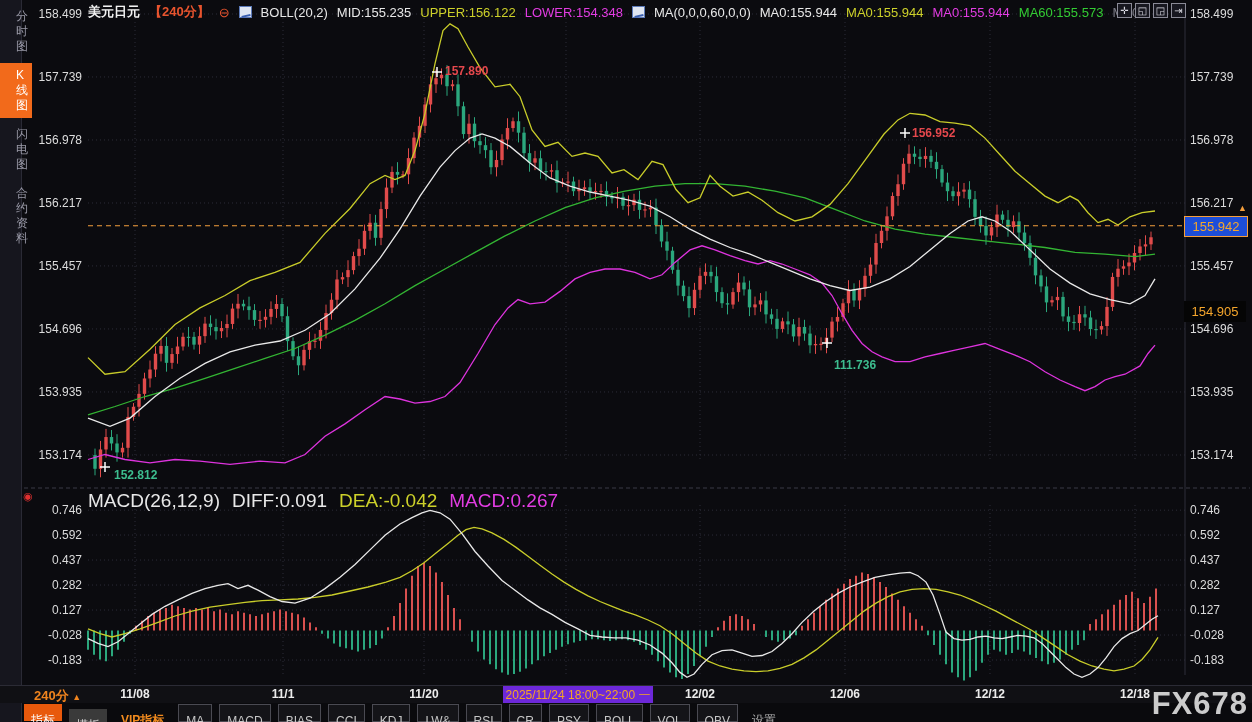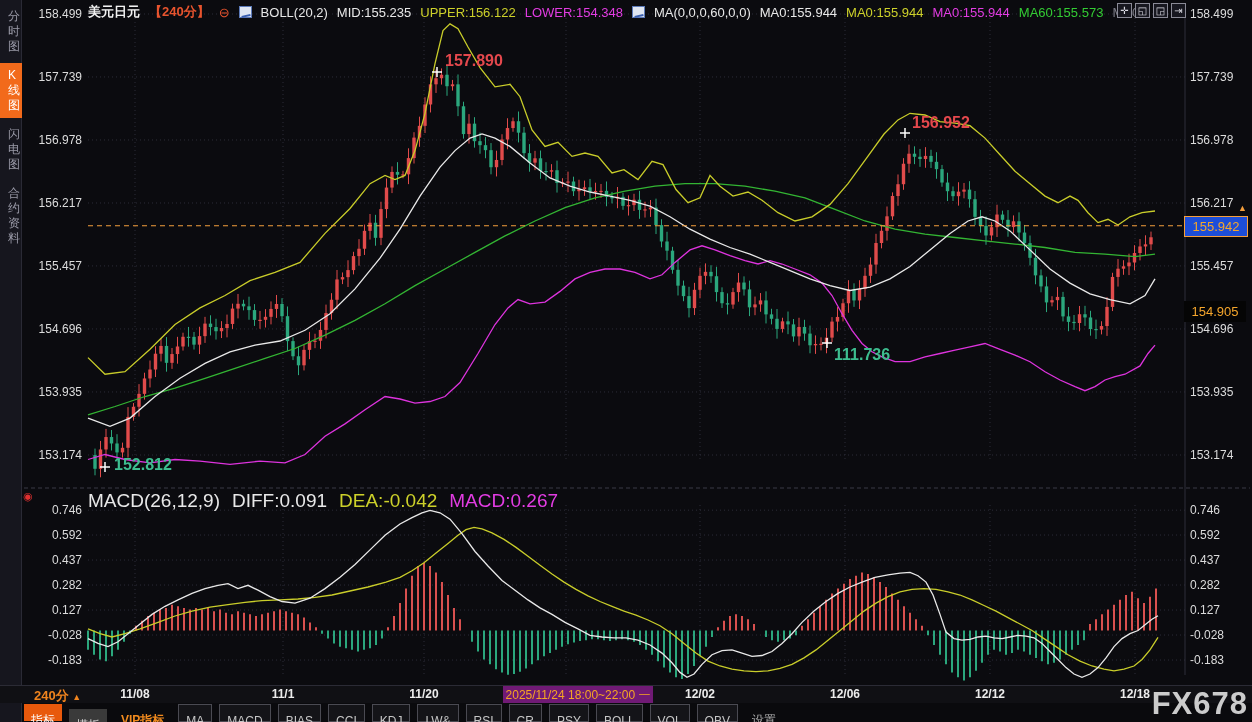--- a/index.html
+++ b/index.html
@@ -5,21 +5,21 @@
   * { margin:0; padding:0; box-sizing:border-box; }
   html,body { width:1252px; height:722px; overflow:hidden; background:#0b0b0f;
     font-family:"Liberation Sans", sans-serif; }
   #app { position:relative; width:1252px; height:722px; background:#0b0b0f; }
   #chart-svg { position:absolute; left:0; top:0; }
 
   
   .sidebar { position:absolute; left:0; top:0; width:22px; height:722px;
     background:#16161e; border-right:1px solid #2a2a35; z-index:5; }
   .vtab { width:22px; text-align:center; word-break:break-all; line-height:15px;
-    font-size:12px; color:#9a9aa8; padding:5px 8px; margin-top:4px; cursor:pointer; }
+    font-size:12px; color:#9a9aa8; padding:5px 16px; margin-top:4px; cursor:pointer; }
   .vtab.active { background:#f26a1b; color:#ffffff; }
 
   
   .hdr { position:absolute; left:88px; top:4px; height:16px; display:flex;
     align-items:center; gap:9px; font-size:13px; white-space:nowrap; z-index:6; }
   .c-white { color:#e8e8e8; } .c-title { color:#f2f2f2; font-weight:bold; }
   .c-period { color:#e8542e; font-weight:bold; }
   .c-yellow { color:#cdd12a; } .c-magenta { color:#e23ce2; }
   .c-green { color:#33cc33; } .c-gray { color:#7d7d88; }
   .minus-ic { color:#e8542e; font-size:13px; }
@@ -42,38 +42,38 @@
   .badge1 { position:absolute; left:1184px; top:216px; width:64px; height:21px;
     border:1px solid #f59f3c; background:#1d4ed8; color:#f5a62c; font-size:13px;
     line-height:19px; text-align:center; z-index:6; }
   .badge2 { position:absolute; left:1184px; top:301px; width:62px; height:21px;
     background:#050505; color:#f5a62c; font-size:13px; line-height:21px;
     text-align:center; z-index:6; }
   .price-marker { position:absolute; left:1238px; top:203px; color:#f59f3c;
     font-size:9px; z-index:7; }
 
   
-  .anno { position:absolute; font-size:16px; font-weight:bold; z-index:5; }
+  .anno { position:absolute; font-size:12px; font-weight:bold; z-index:5;margin-top:12px; }
 
   
   .macd-hdr { position:absolute; left:88px; top:490px; display:flex; gap:12px;
     font-size:19px; z-index:5; white-space:nowrap; }
   .macd-dot { position:absolute; left:23px; top:490px; width:13px; height:13px;
     color:#e03030; font-size:11px; line-height:13px; z-index:5; cursor:pointer; }
 
   
   .timebar { position:absolute; left:0; top:685px; width:1252px; height:18px;
     background:#101014; border-top:1px solid #2b2b35; z-index:5; }
   .period-sel { position:absolute; left:34px; top:1px; color:#f0841e; font-size:13px;
     font-weight:bold; cursor:pointer; }
   .period-sel .tri { font-size:9px; }
   .tdate { position:absolute; top:1px; width:44px; text-align:center; color:#ececec;
     font-size:12px; font-weight:bold; }
   .thigh { position:absolute; left:503px; top:0; width:150px; height:18px;
-    background:#701a75; color:#f5a623; font-size:12px; line-height:18px;
+    background:#6d28d9; color:#f5a623; font-size:12px; line-height:18px;
     text-align:center; white-space:nowrap; }
 
   
   .toolbar { position:absolute; left:22px; top:703px; width:1230px; height:19px;
     background:#0a0a0d; display:flex; align-items:center; gap:7px;
     padding-left:2px; z-index:5; }
   .tb { font-size:12px; height:17px; line-height:16px; padding:8px 7px;
     color:#c8c8c8; cursor:pointer; white-space:nowrap; }
   .tb.active { background:#e8590c; color:#ffffff; }
   .tb.raised { background:#3a3a3a; color:#e0e0e0;margin-top:10px; }

